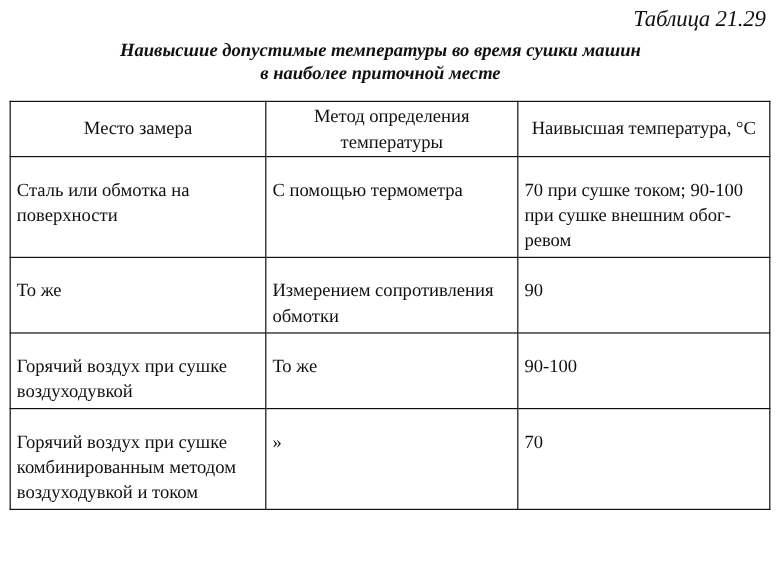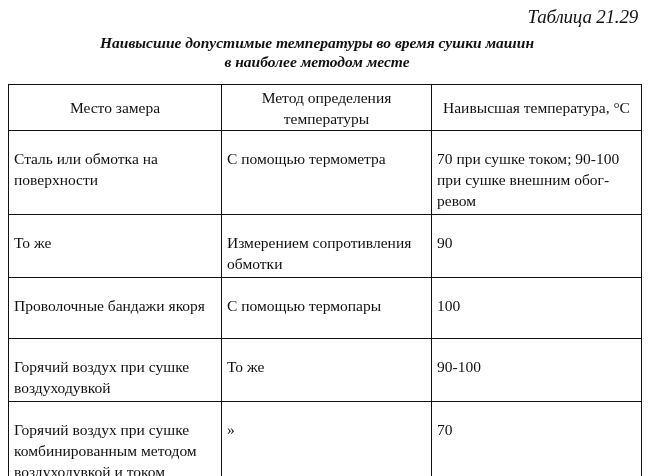--- a/index.html
+++ b/index.html
@@ -69,21 +69,21 @@
     tr.r2 td { height: 40px; }
     tr.r3 td { height: 59px; }
     tr.r4 td { height: 40px; }
     tr.r5 td { height: 59px; }
   </style>
 </head>
 <body>
 
 <div class="table-label">Таблица 21.29</div>
 <div class="caption l1">Наивысшие допустимые температуры во время сушки машин</div>
-<div class="caption l2">в наиболее методом месте</div>
+<div class="caption l2">в наиболее приточной месте</div>
 
 <table class="data">
   <colgroup>
     <col class="c1">
       <col class="c2">
       <col class="c3">
   </colgroup>
   <thead>
     <tr>
       <th>Место замера</th>
@@ -95,25 +95,20 @@
     <tr class="r0">
       <td class="c-left">Сталь или обмотка на поверхности</td>
       <td class="c-center">С помощью термометра</td>
       <td class="c-center">70 при сушке током; 90-100 при сушке внешним обог-ревом</td>
     </tr>
     <tr class="r1">
       <td class="c-left">То же</td>
       <td class="c-center">Измерением сопротивления обмотки</td>
       <td class="c-center">90</td>
     </tr>
-    <tr class="r2">
-      <td class="c-left">Проволочные бандажи якоря</td>
-      <td class="c-center">С помощью термопары</td>
-      <td class="c-center">100</td>
-    </tr>
     <tr class="r4">
       <td class="c-left">Горячий воздух при сушке воздуходувкой</td>
       <td class="c-center">То же</td>
       <td class="c-center">90-100</td>
     </tr>
     <tr class="r5">
       <td class="c-left">Горячий воздух при сушке комбинированным методом воздуходувкой и током</td>
       <td class="c-center">»</td>
       <td class="c-center">70</td>
     </tr>

